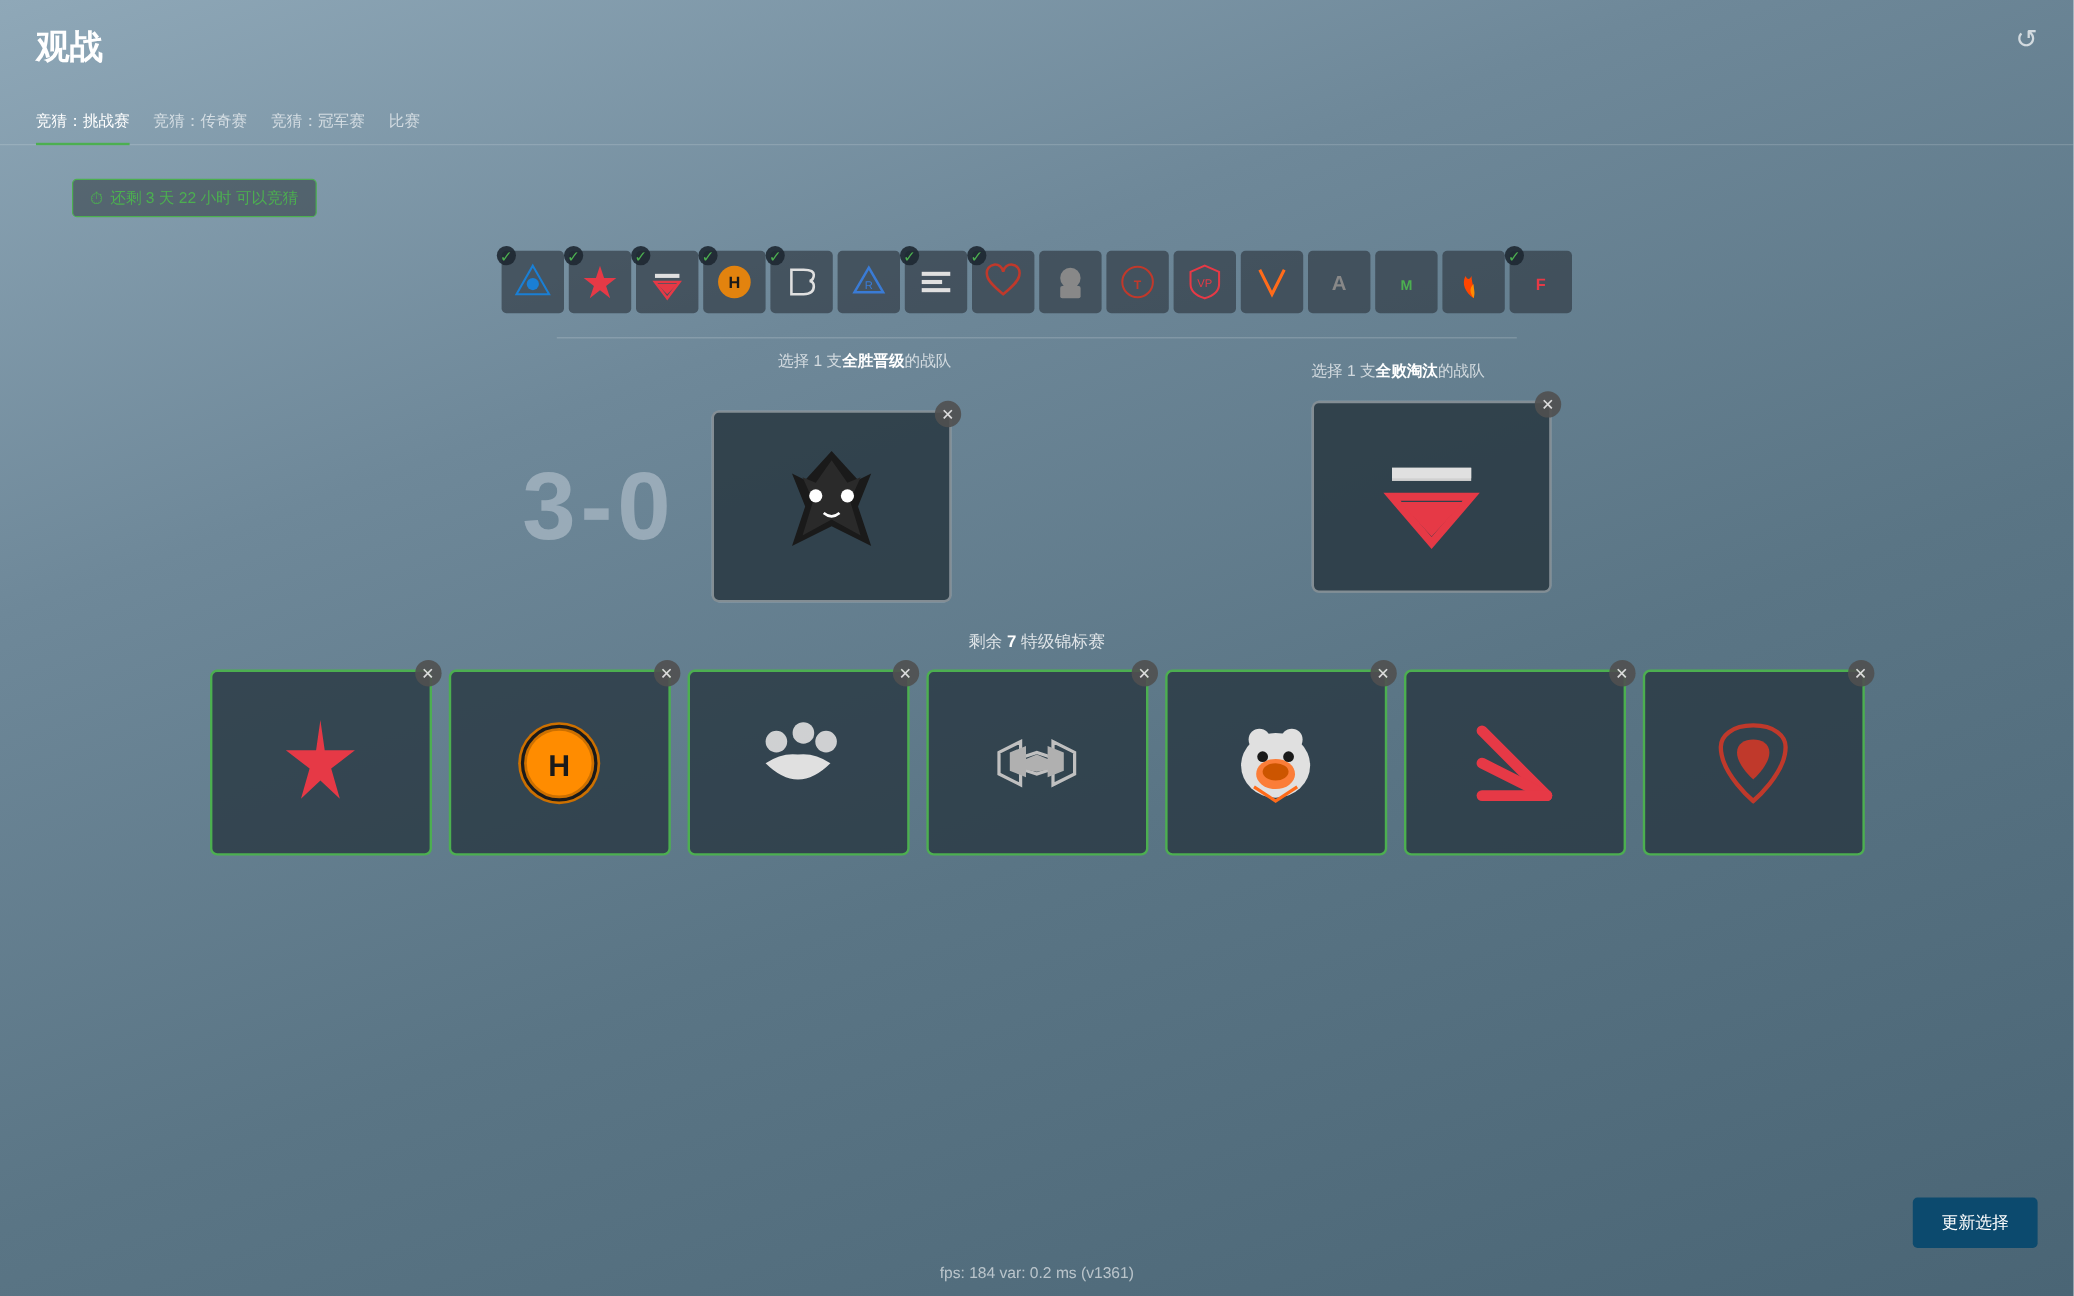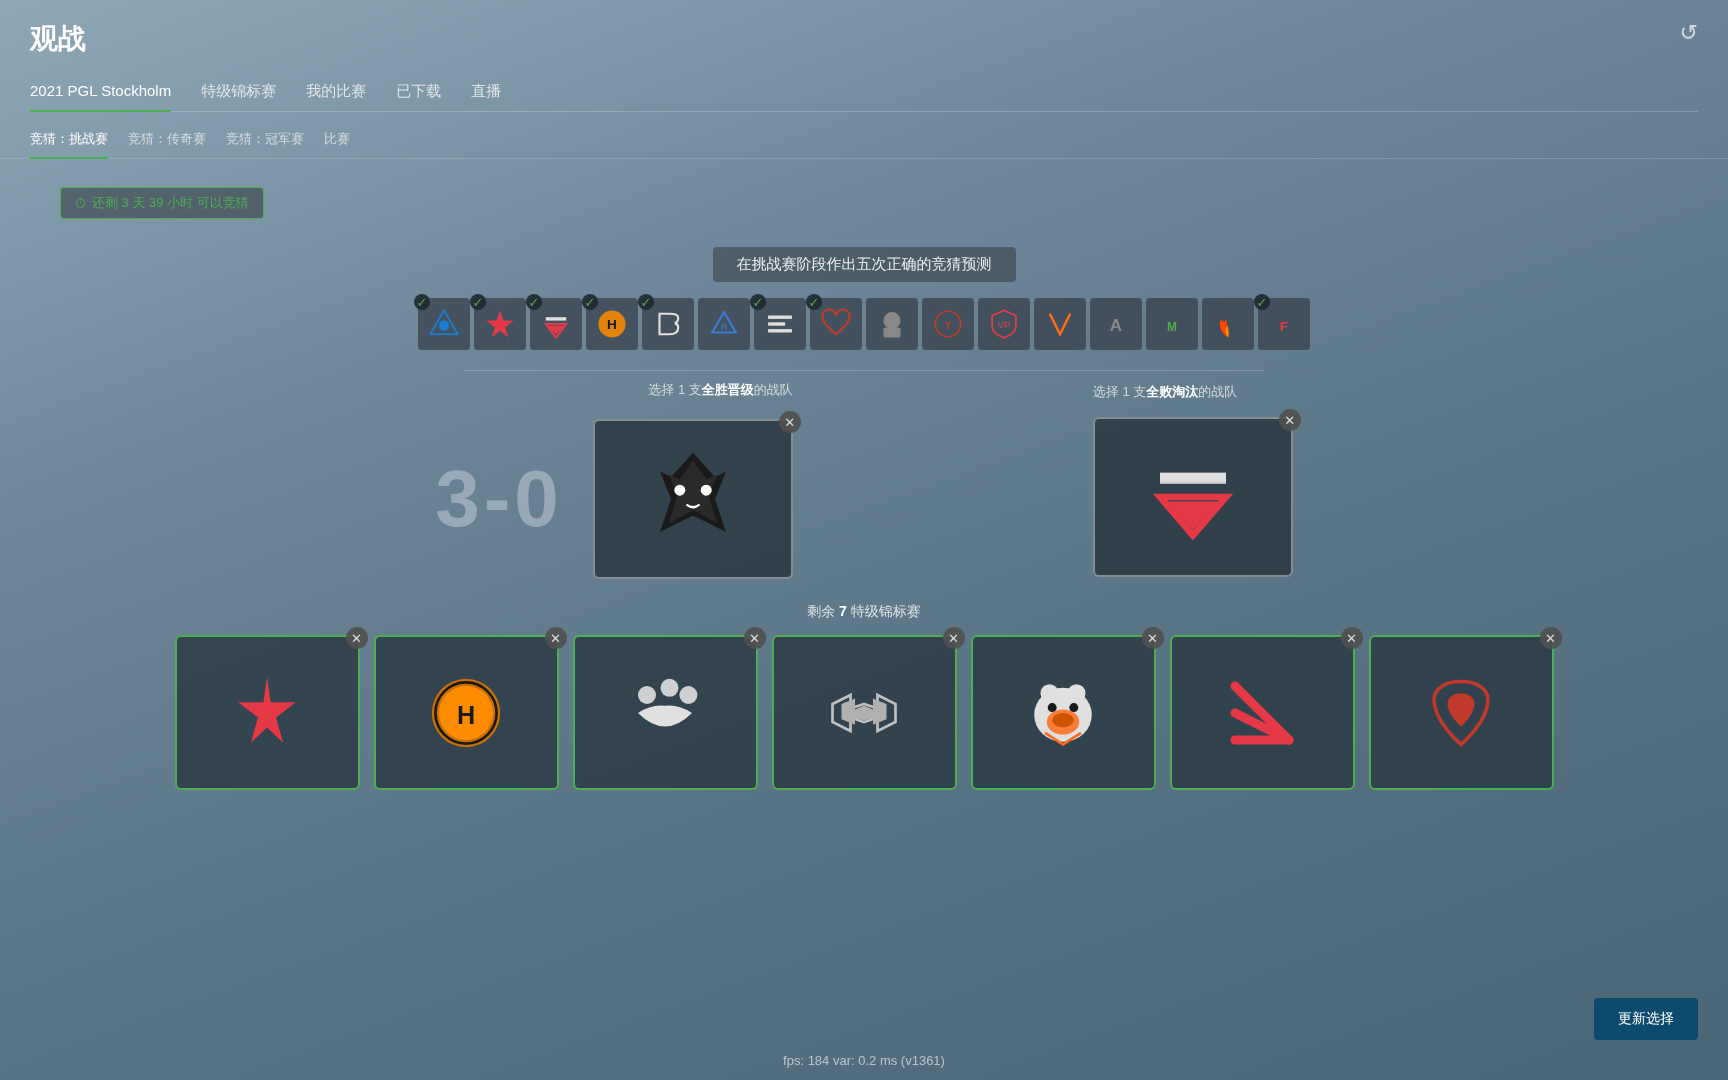--- a/index.html
+++ b/index.html
@@ -272,48 +272,40 @@
       height: 1px;
       background: rgba(255,255,255,0.2);
       margin: 0 auto 10px;
     }
   </style>
 </head>
 <body>
 
 <div class="top-bar">
   <div class="page-title">观战</div>
-  <div class="main-tabs">
-    <div class="main-tab active">2021 PGL Stockholm</div>
-    <div class="main-tab">特级锦标赛</div>
-    <div class="main-tab">我的比赛</div>
-    <div class="main-tab">已下载</div>
-    <div class="main-tab">直播</div>
-  </div>
 </div>
 
 <button class="refresh-btn">↺</button>
 
 <div class="sub-tabs">
   <div class="sub-tab active">竞猜：挑战赛</div>
   <div class="sub-tab">竞猜：传奇赛</div>
   <div class="sub-tab">竞猜：冠军赛</div>
   <div class="sub-tab">比赛</div>
 </div>
 
 <div style="margin: 14px 30px;">
   <div class="timer-badge">
     <span class="timer-icon">⏱</span>
-    <span>还剩 3 天 39 小时 可以竞猜</span>
+    <span>还剩 3 天 22 小时 可以竞猜</span>
   </div>
 </div>
 
 <div class="center-content">
 
-  <div class="achievement-banner">在挑战赛阶段作出五次正确的竞猜预测</div>
 
   <div class="teams-strip">
 
     <div class="team-logo-small">
       <div class="check">✓</div>
       <svg width="34" height="34" viewBox="0 0 40 40">
           <polygon points="20,4 36,32 4,32" fill="none" stroke="#1a7fd4" stroke-width="2"></polygon>
           <circle cx="20" cy="22" r="6" fill="#1a7fd4"></circle>
         </svg>
     </div>
@@ -423,21 +415,21 @@
       <svg width="34" height="34" viewBox="0 0 40 40">
           <text x="20" y="28" text-anchor="middle" font-size="16" fill="#e63946" font-weight="bold">F</text>
         </svg>
     </div>
   </div>
 
   <div class="divider-line"></div>
 
   <div class="center-section">
 
-    <div style="display:flex;flex-direction:column;align-items:flex-end;gap:12px;">
+    <div style="display:flex;flex-direction:column;align-items:flex-end;gap:24px;">
       <div class="pick-label">
         <span>选择 1 支</span><strong>全胜晋级</strong><span>的战队</span>
       </div>
       <div style="display:flex;align-items:center;gap:30px;">
         <div class="score-label">3-0</div>
         <div class="pick-area">
           <div class="team-card-large selected">
             <button class="remove-btn">✕</button>
 
             <svg width="110" height="110" viewBox="0 0 100 100">

